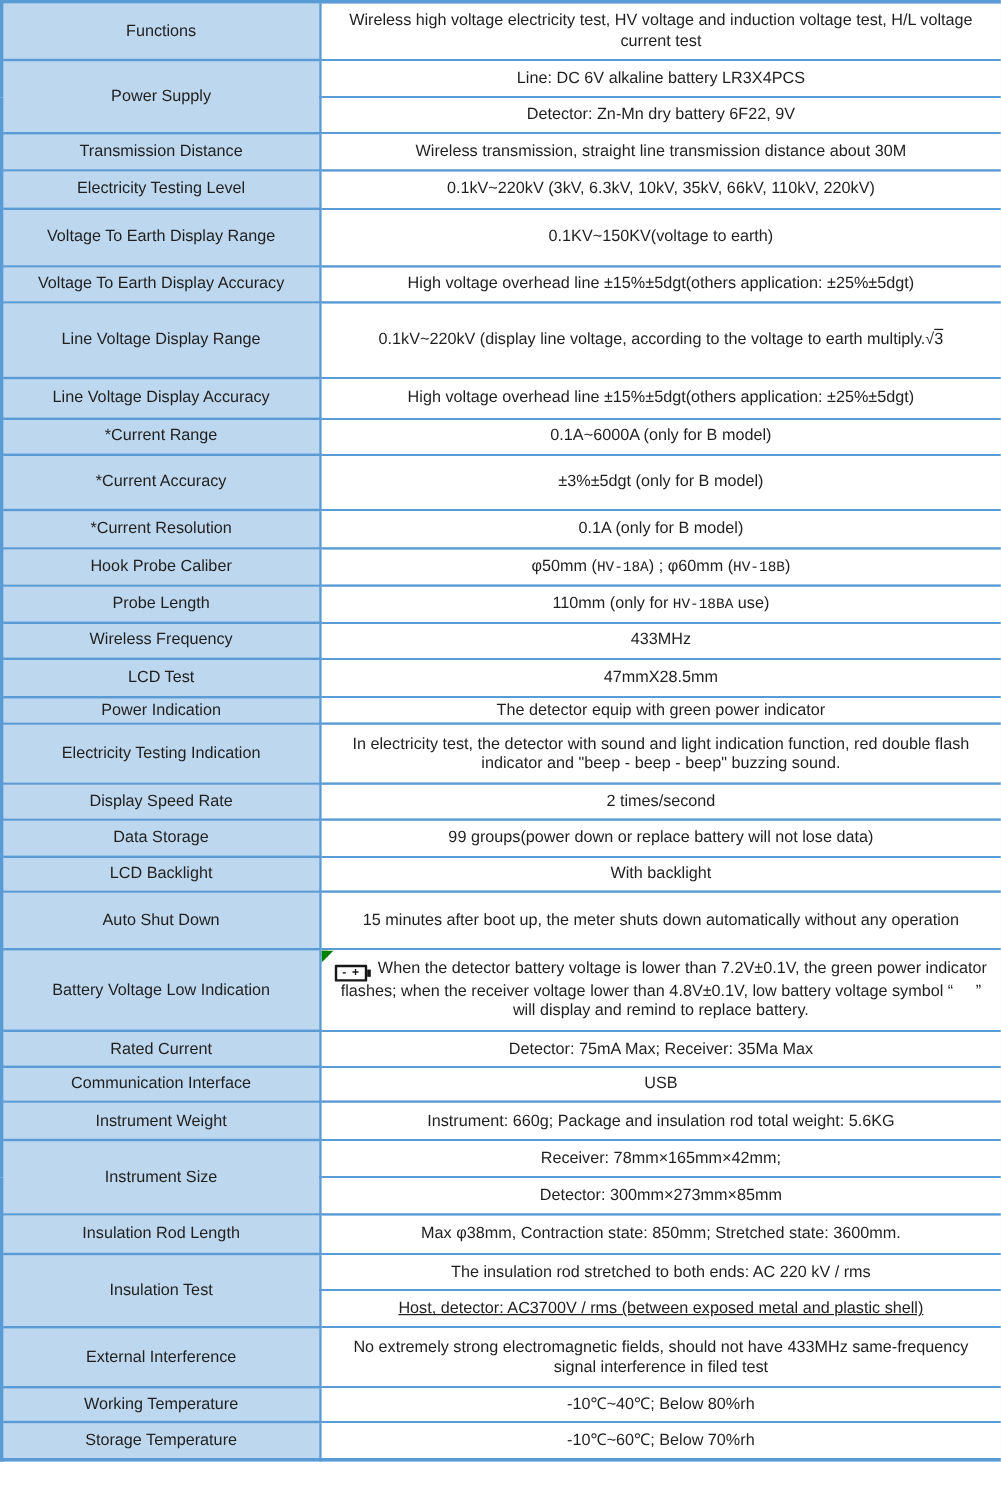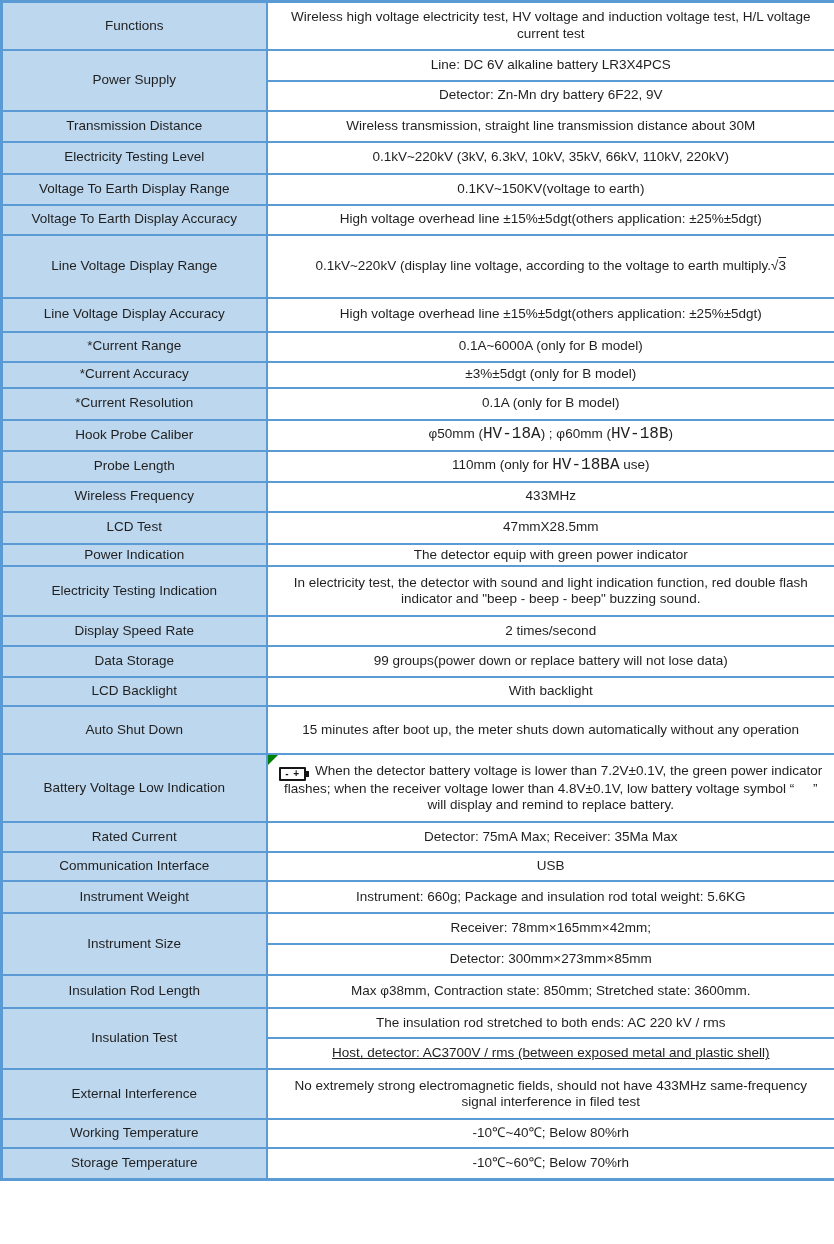--- a/index.html
+++ b/index.html
@@ -36,21 +36,21 @@
     background:var(--label-bg);
     padding:2px 6px;
   }
   td{
     background:var(--value-bg);
     padding:2px 10px;
     position:relative;
   }
   .mono{
     font-family:"Liberation Mono","DejaVu Sans Mono",monospace;
-    font-size:16px;
+    font-size:12px;
   }
   .ol{text-decoration:overline;}
   .batt{
     display:inline-block;
     position:relative;
     width:27px;height:14px;
     border:2px solid #161616;
     border-radius:1px;
     margin:0 5px 0 0;
     vertical-align:-2px;
@@ -97,41 +97,41 @@
         <td><span>Detector: Zn-Mn dry battery 6F22, 9V</span></td>
       </tr>
       <tr style="height: 31px;">
         <th rowspan="1">Transmission Distance</th>
         <td><span>Wireless transmission, straight line transmission distance about 30M</span></td>
       </tr>
       <tr style="height: 32px;">
         <th rowspan="1">Electricity Testing Level</th>
         <td><span>0.1kV~220kV (3kV, 6.3kV, 10kV, 35kV, 66kV, 110kV, 220kV)</span></td>
       </tr>
-      <tr style="height: 31px;">
+      <tr style="height: 48px;">
         <th rowspan="1">Voltage To Earth Display Range</th>
         <td><span>0.1KV~150KV(voltage to earth)</span></td>
       </tr>
       <tr style="height: 30px;">
         <th rowspan="1">Voltage To Earth Display Accuracy</th>
         <td><span>High voltage overhead line ±15%±5dgt(others application: ±25%±5dgt)</span></td>
       </tr>
       <tr style="height: 63px;">
         <th rowspan="1">Line Voltage Display Range</th>
         <td><span>0.1kV~220kV (display line voltage, according to the voltage to earth multiply.</span><span>√</span><span class="ol">3</span></td>
       </tr>
       <tr style="height: 34px;">
         <th rowspan="1">Line Voltage Display Accuracy</th>
         <td><span>High voltage overhead line ±15%±5dgt(others application: ±25%±5dgt)</span></td>
       </tr>
       <tr style="height: 30px;">
         <th rowspan="1">*Current Range</th>
         <td><span>0.1A~6000A (only for B model)</span></td>
       </tr>
-      <tr style="height: 26px; margin-top: 20px;">
+      <tr style="height: 46px; margin-top: 20px;">
         <th rowspan="1">*Current Accuracy</th>
         <td><span>±3%±5dgt (only for B model)</span></td>
       </tr>
       <tr style="height: 32px;">
         <th rowspan="1">*Current Resolution</th>
         <td><span>0.1A (only for B model)</span></td>
       </tr>
       <tr style="height: 31px;">
         <th rowspan="1">Hook Probe Caliber</th>
         <td><span>φ50mm (</span><span class="mono">HV-18A</span><span>) ; φ60mm (</span><span class="mono">HV-18B</span><span>)</span></td>

